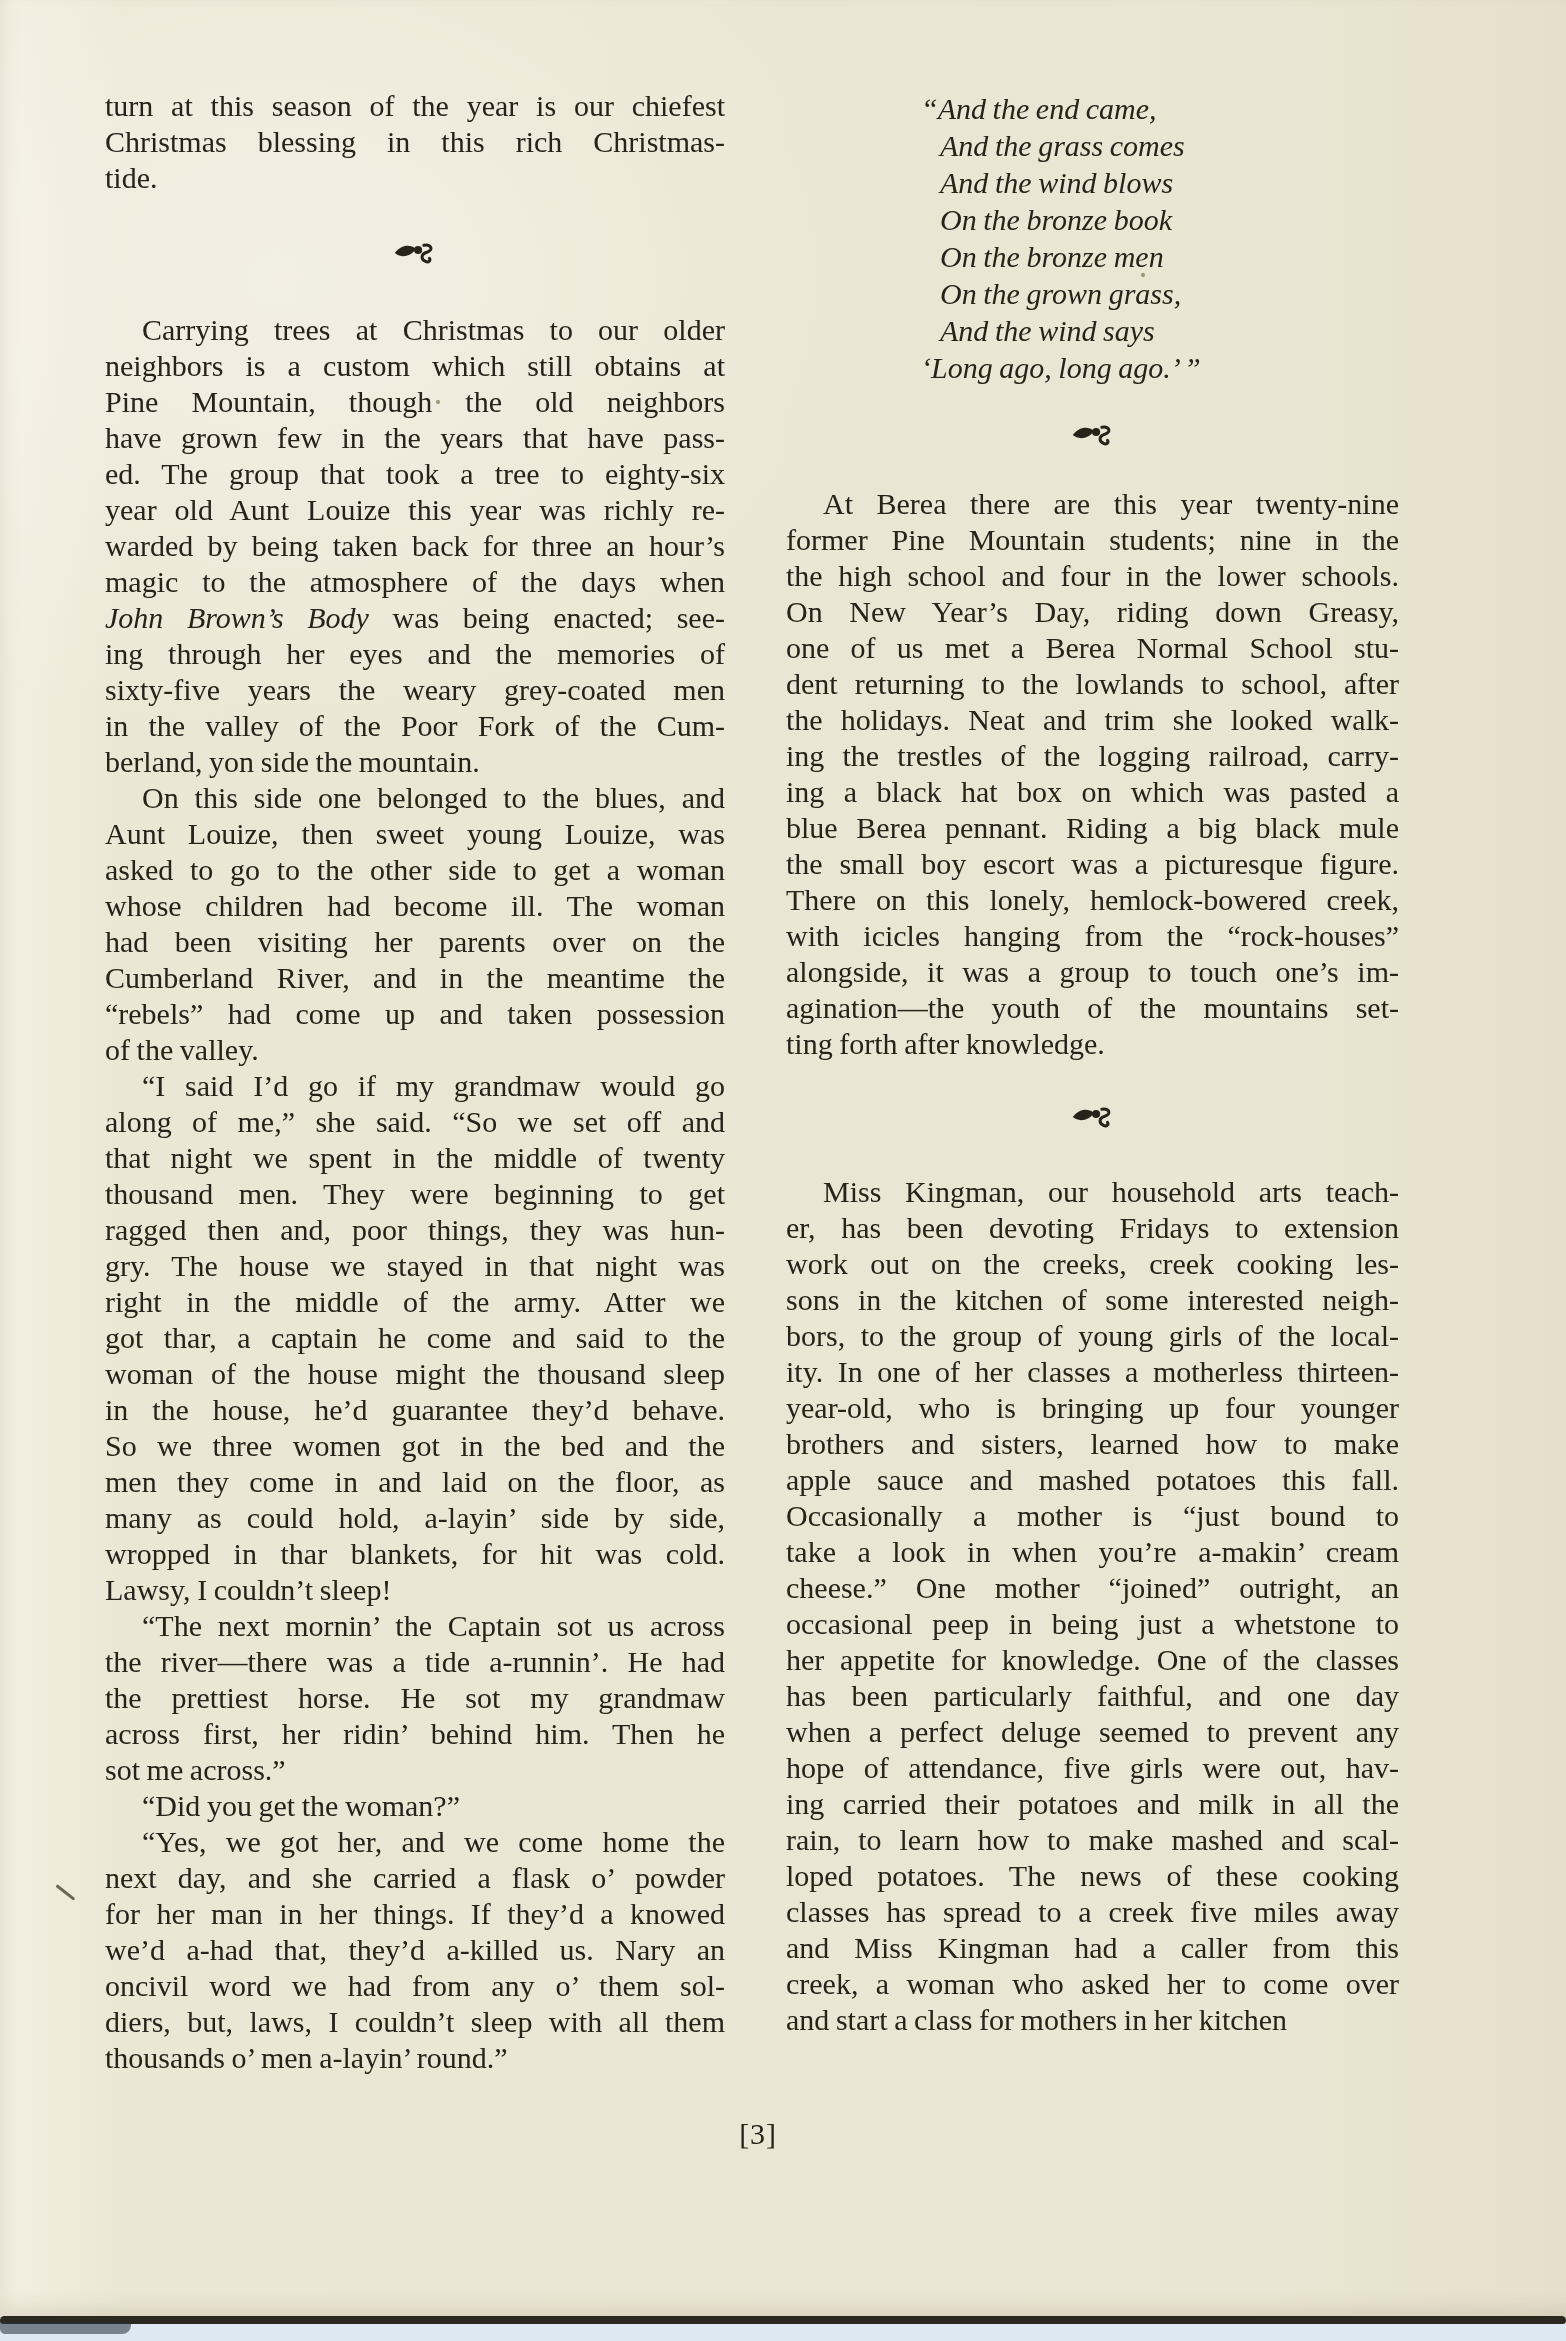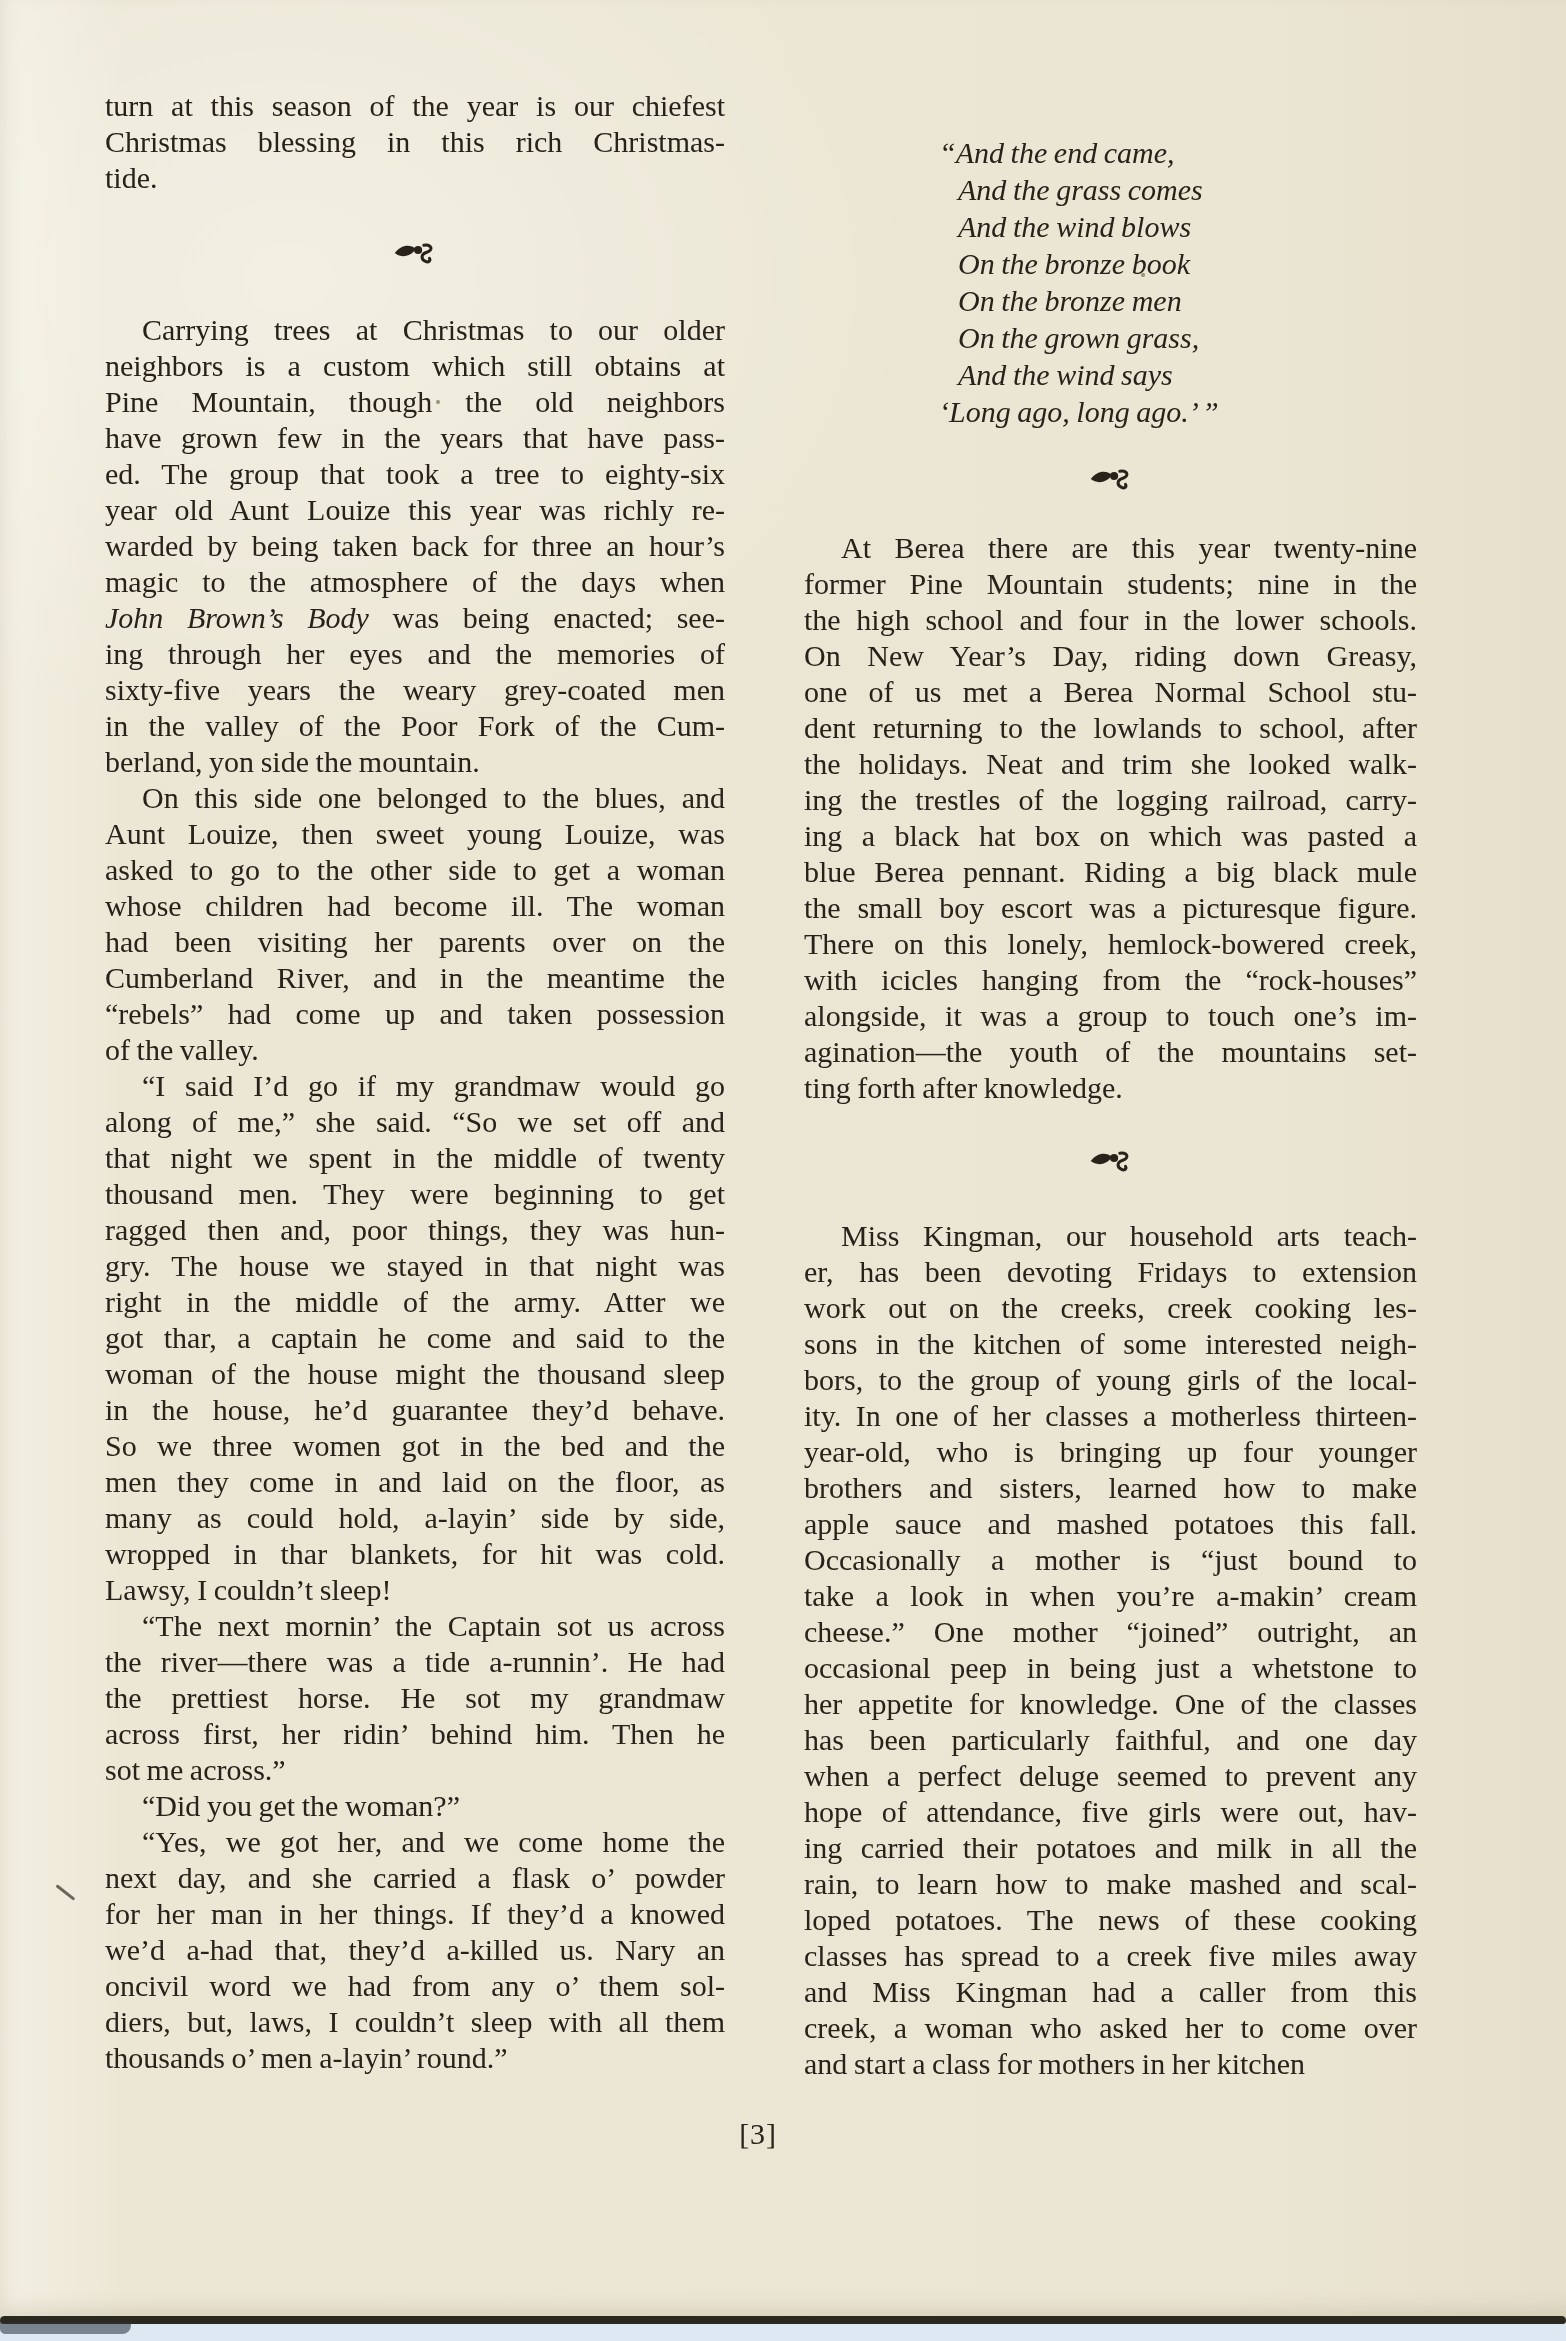--- a/index.html
+++ b/index.html
@@ -21,21 +21,21 @@
   .paper-edge{
     position:absolute;left:0;top:2316px;width:1566px;height:7.9px;
     background:#2b2820;border-radius:4.4px 4.4px 3.5px 3.5px;
   }
   .corner-shadow{
     position:absolute;left:0;top:2322px;width:131px;height:12.3px;
     background:#273039;opacity:.55;border-radius:0 0 8.8px 5.3px;
   }
   .col{position:absolute;color:#28221a;font-size:30px;line-height:36px;word-spacing:-0.9px;}
   .col-left{left:105px;top:88px;width:620px;}
-  .col-right{left:804px;top:90px;width:613px;margin-top:44px;}
+  .col-right{left:786px;top:90px;width:613px;}
   .para{margin:0;}
   .line{text-align:justify;text-align-last:justify;text-justify:inter-word;}
   .line.last{text-align:center;text-align-last:left;}
   .para.indent .line:first-child{text-indent:37px;}
   .poem{font-style:italic;line-height:37px;}
   .poem-line{margin-left:154px;}
   .poem-line.hang{text-indent:-19px;}
   .fleuron-gap{display:flex;align-items:center;justify-content:center;}
   .fleuron-gap svg{display:block;}
   .page-number{

